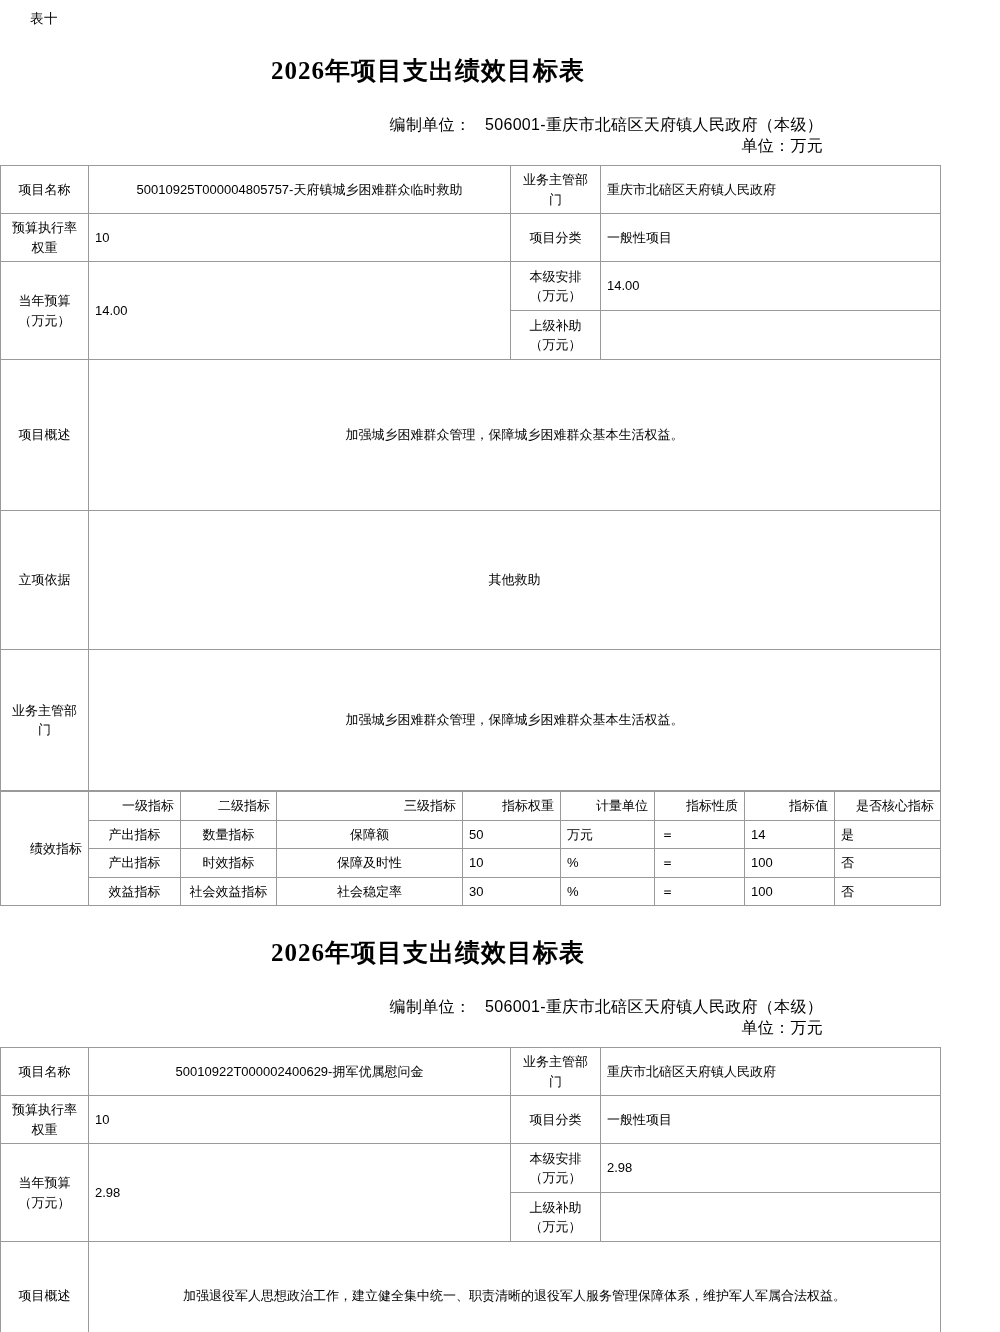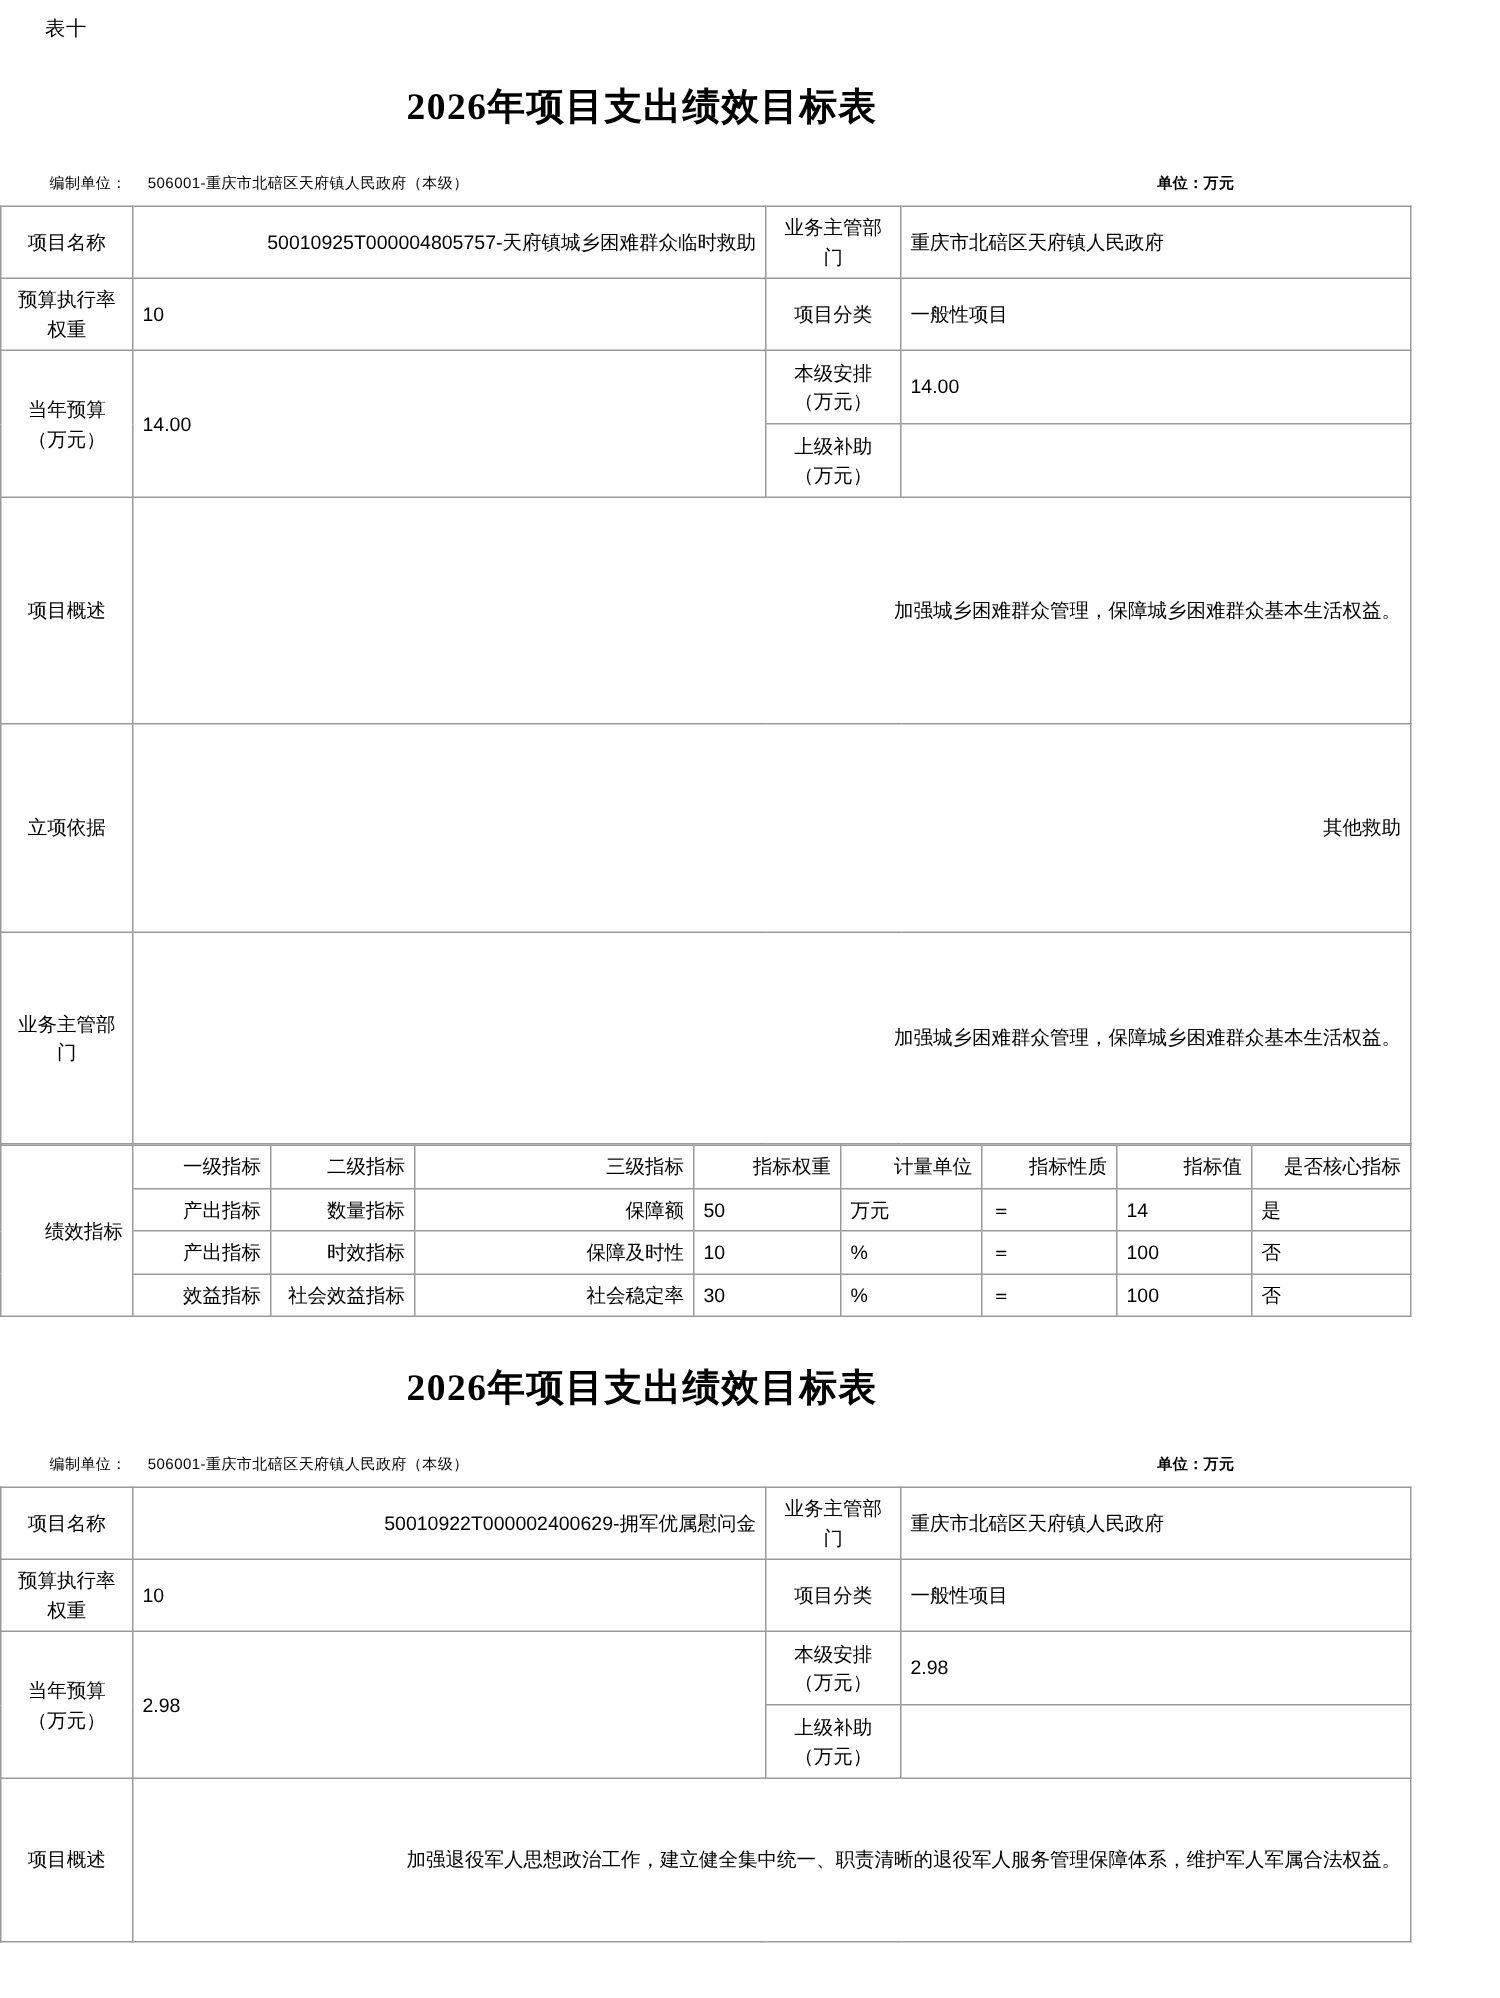--- a/index.html
+++ b/index.html
@@ -33,45 +33,46 @@
     letter-spacing: 1px;
     margin: 26px 0 0 0;
   }
   .meta-row {
     display: flex;
     justify-content: space-between;
     align-items: flex-end;
     padding: 0 33px 0 33px;
     margin-top: 28px;
     margin-bottom: 8px;
-    font-size: 10px;
+    font-size: 16px;
+    flex-direction: column;
   }
   .meta-left { letter-spacing: 0.3px; }
   .meta-left .unit-code { margin-left: 14px; }
-  .meta-right { letter-spacing: 0.3px; font-weight: bold; }
+  .meta-right { letter-spacing: 0.3px; }
 
   table.perf {
     border-collapse: collapse;
     width: 940px;
     margin: 0 auto;
     table-layout: fixed;
   }
   table.perf td {
     border: 1px solid #9a9a9a;
     font-size: 13px;
     padding: 4px 6px;
     vertical-align: middle;
     line-height: 1.5;
   }
   .lbl {
     text-align: center;
     width: 88px;
   }
   .val-left {
-    text-align: right;
+    text-align: center;
     padding-left: 8px;
   }
   .val-center { }
   .big-cell-label {
     text-align: center;
     vertical-align: middle;
   }
   .ind-head td {
     text-align: right;
     font-size: 13px;

